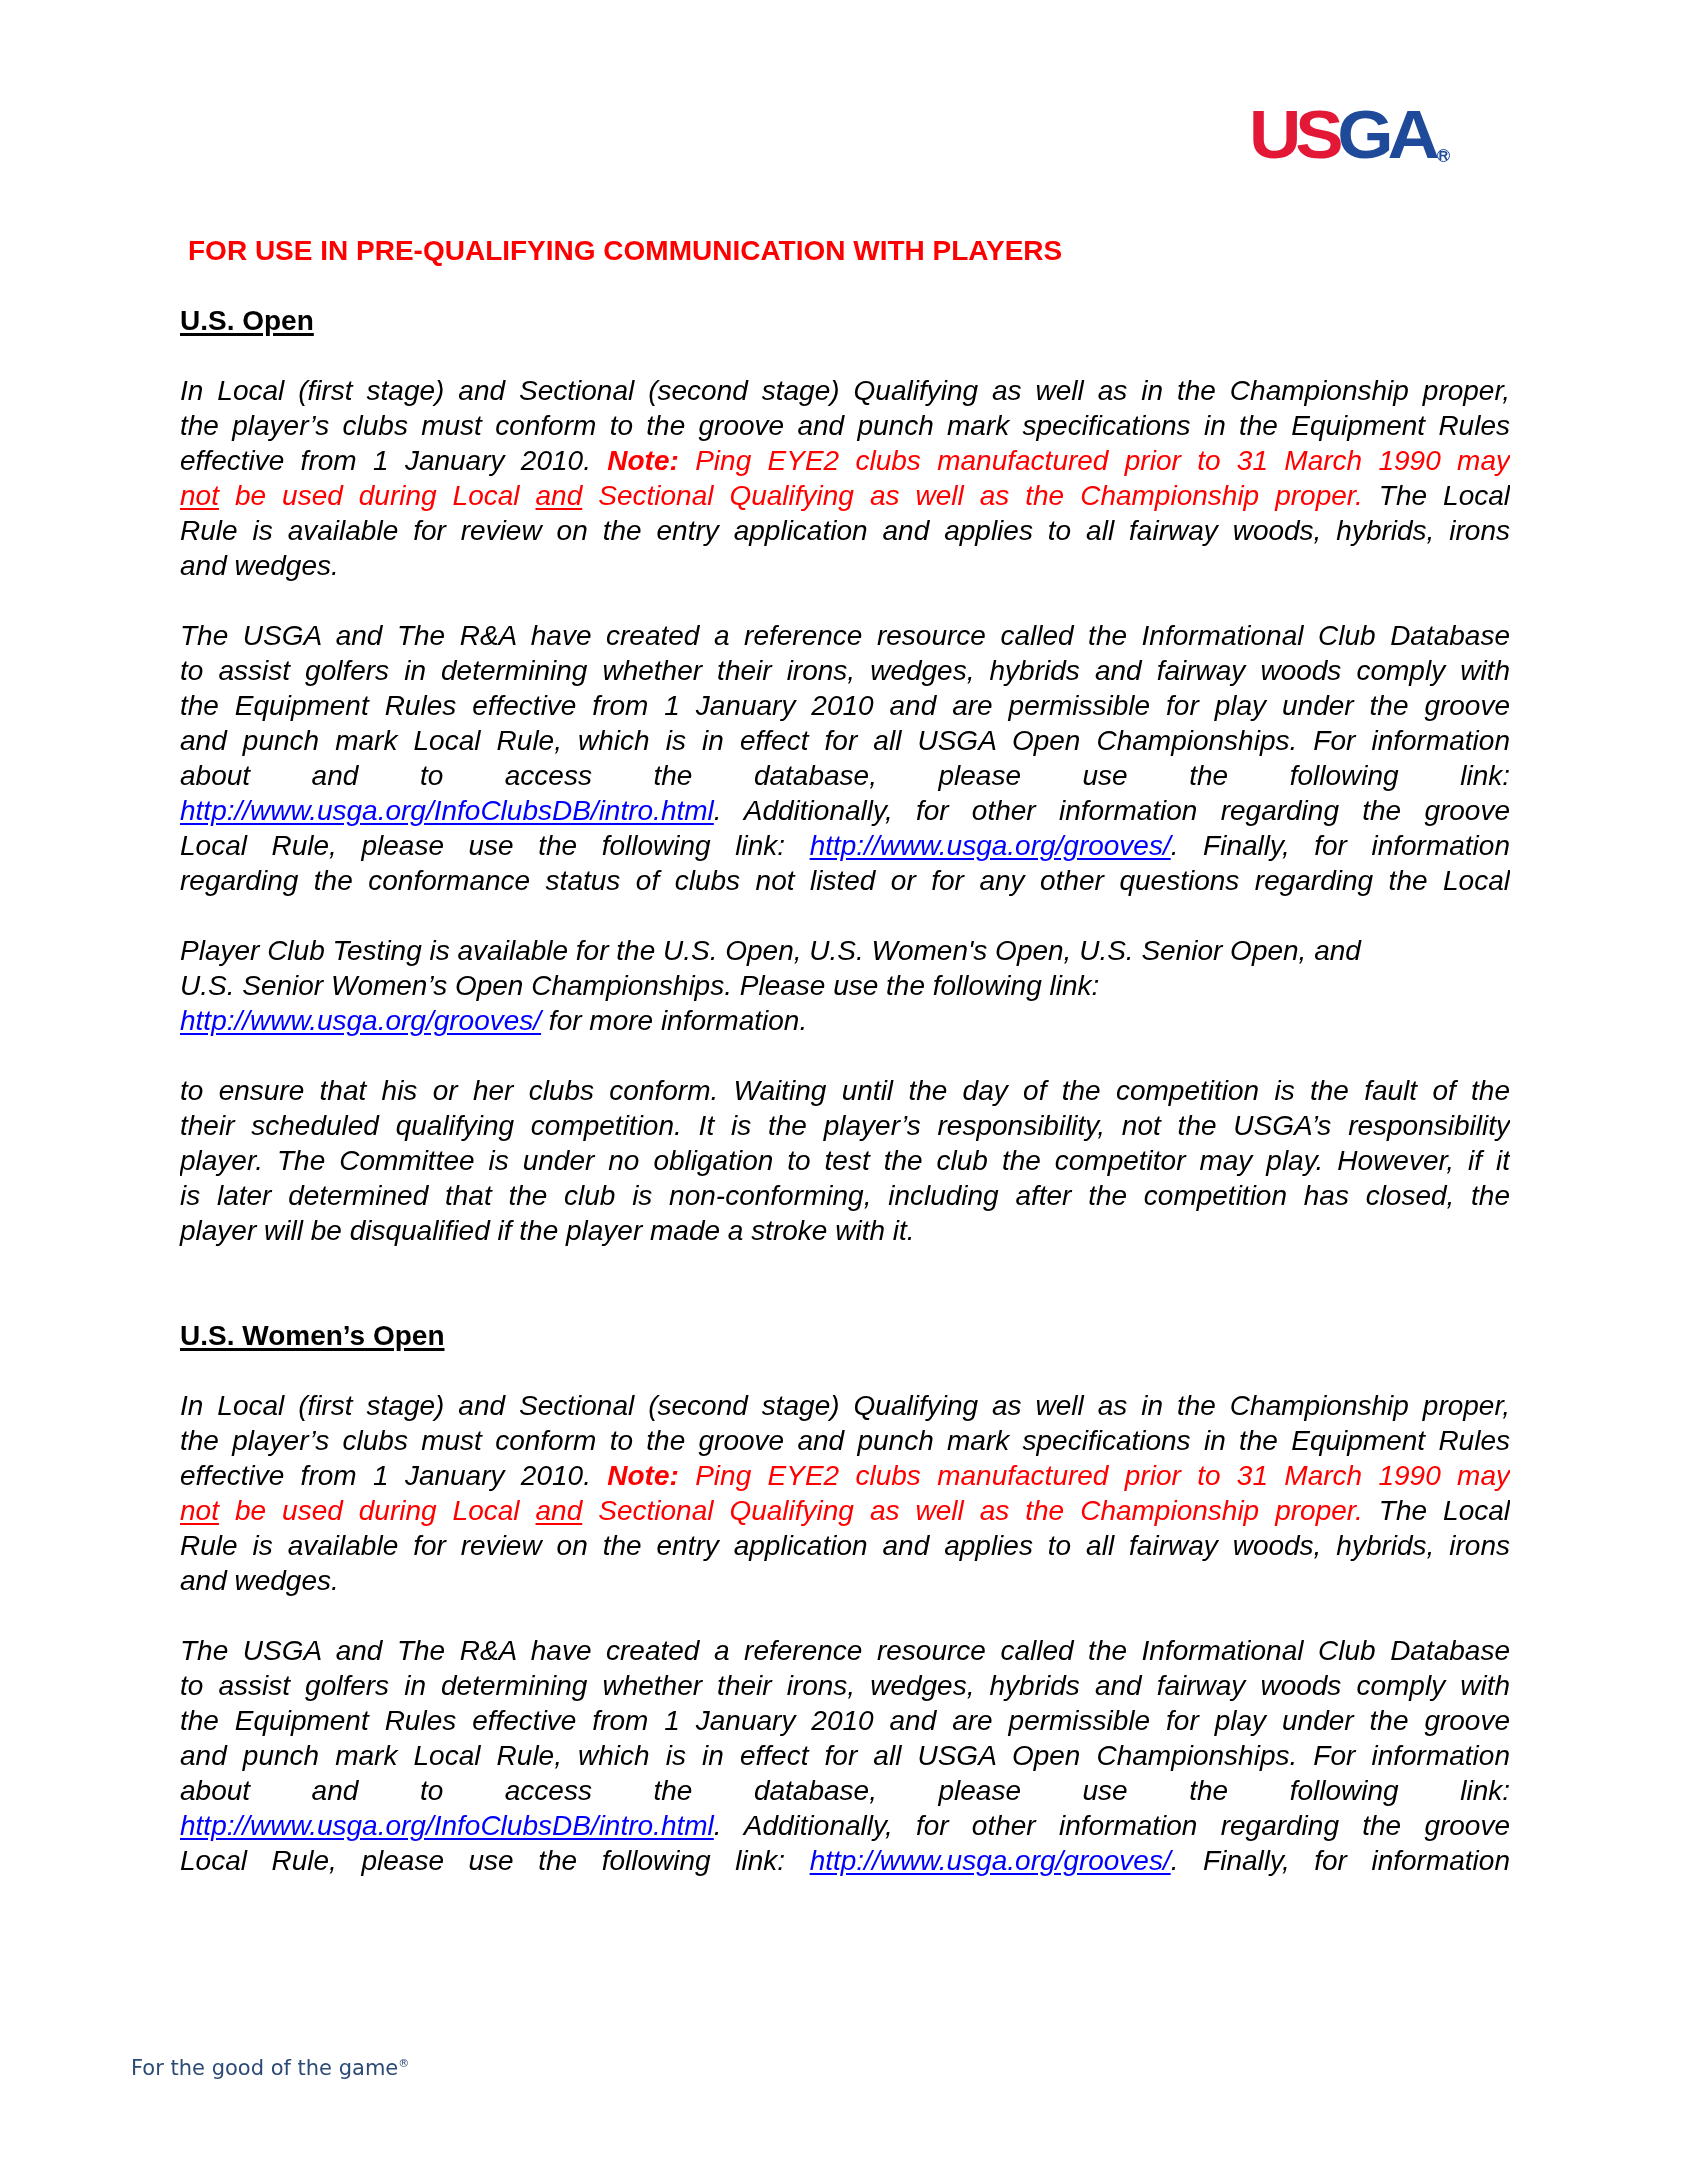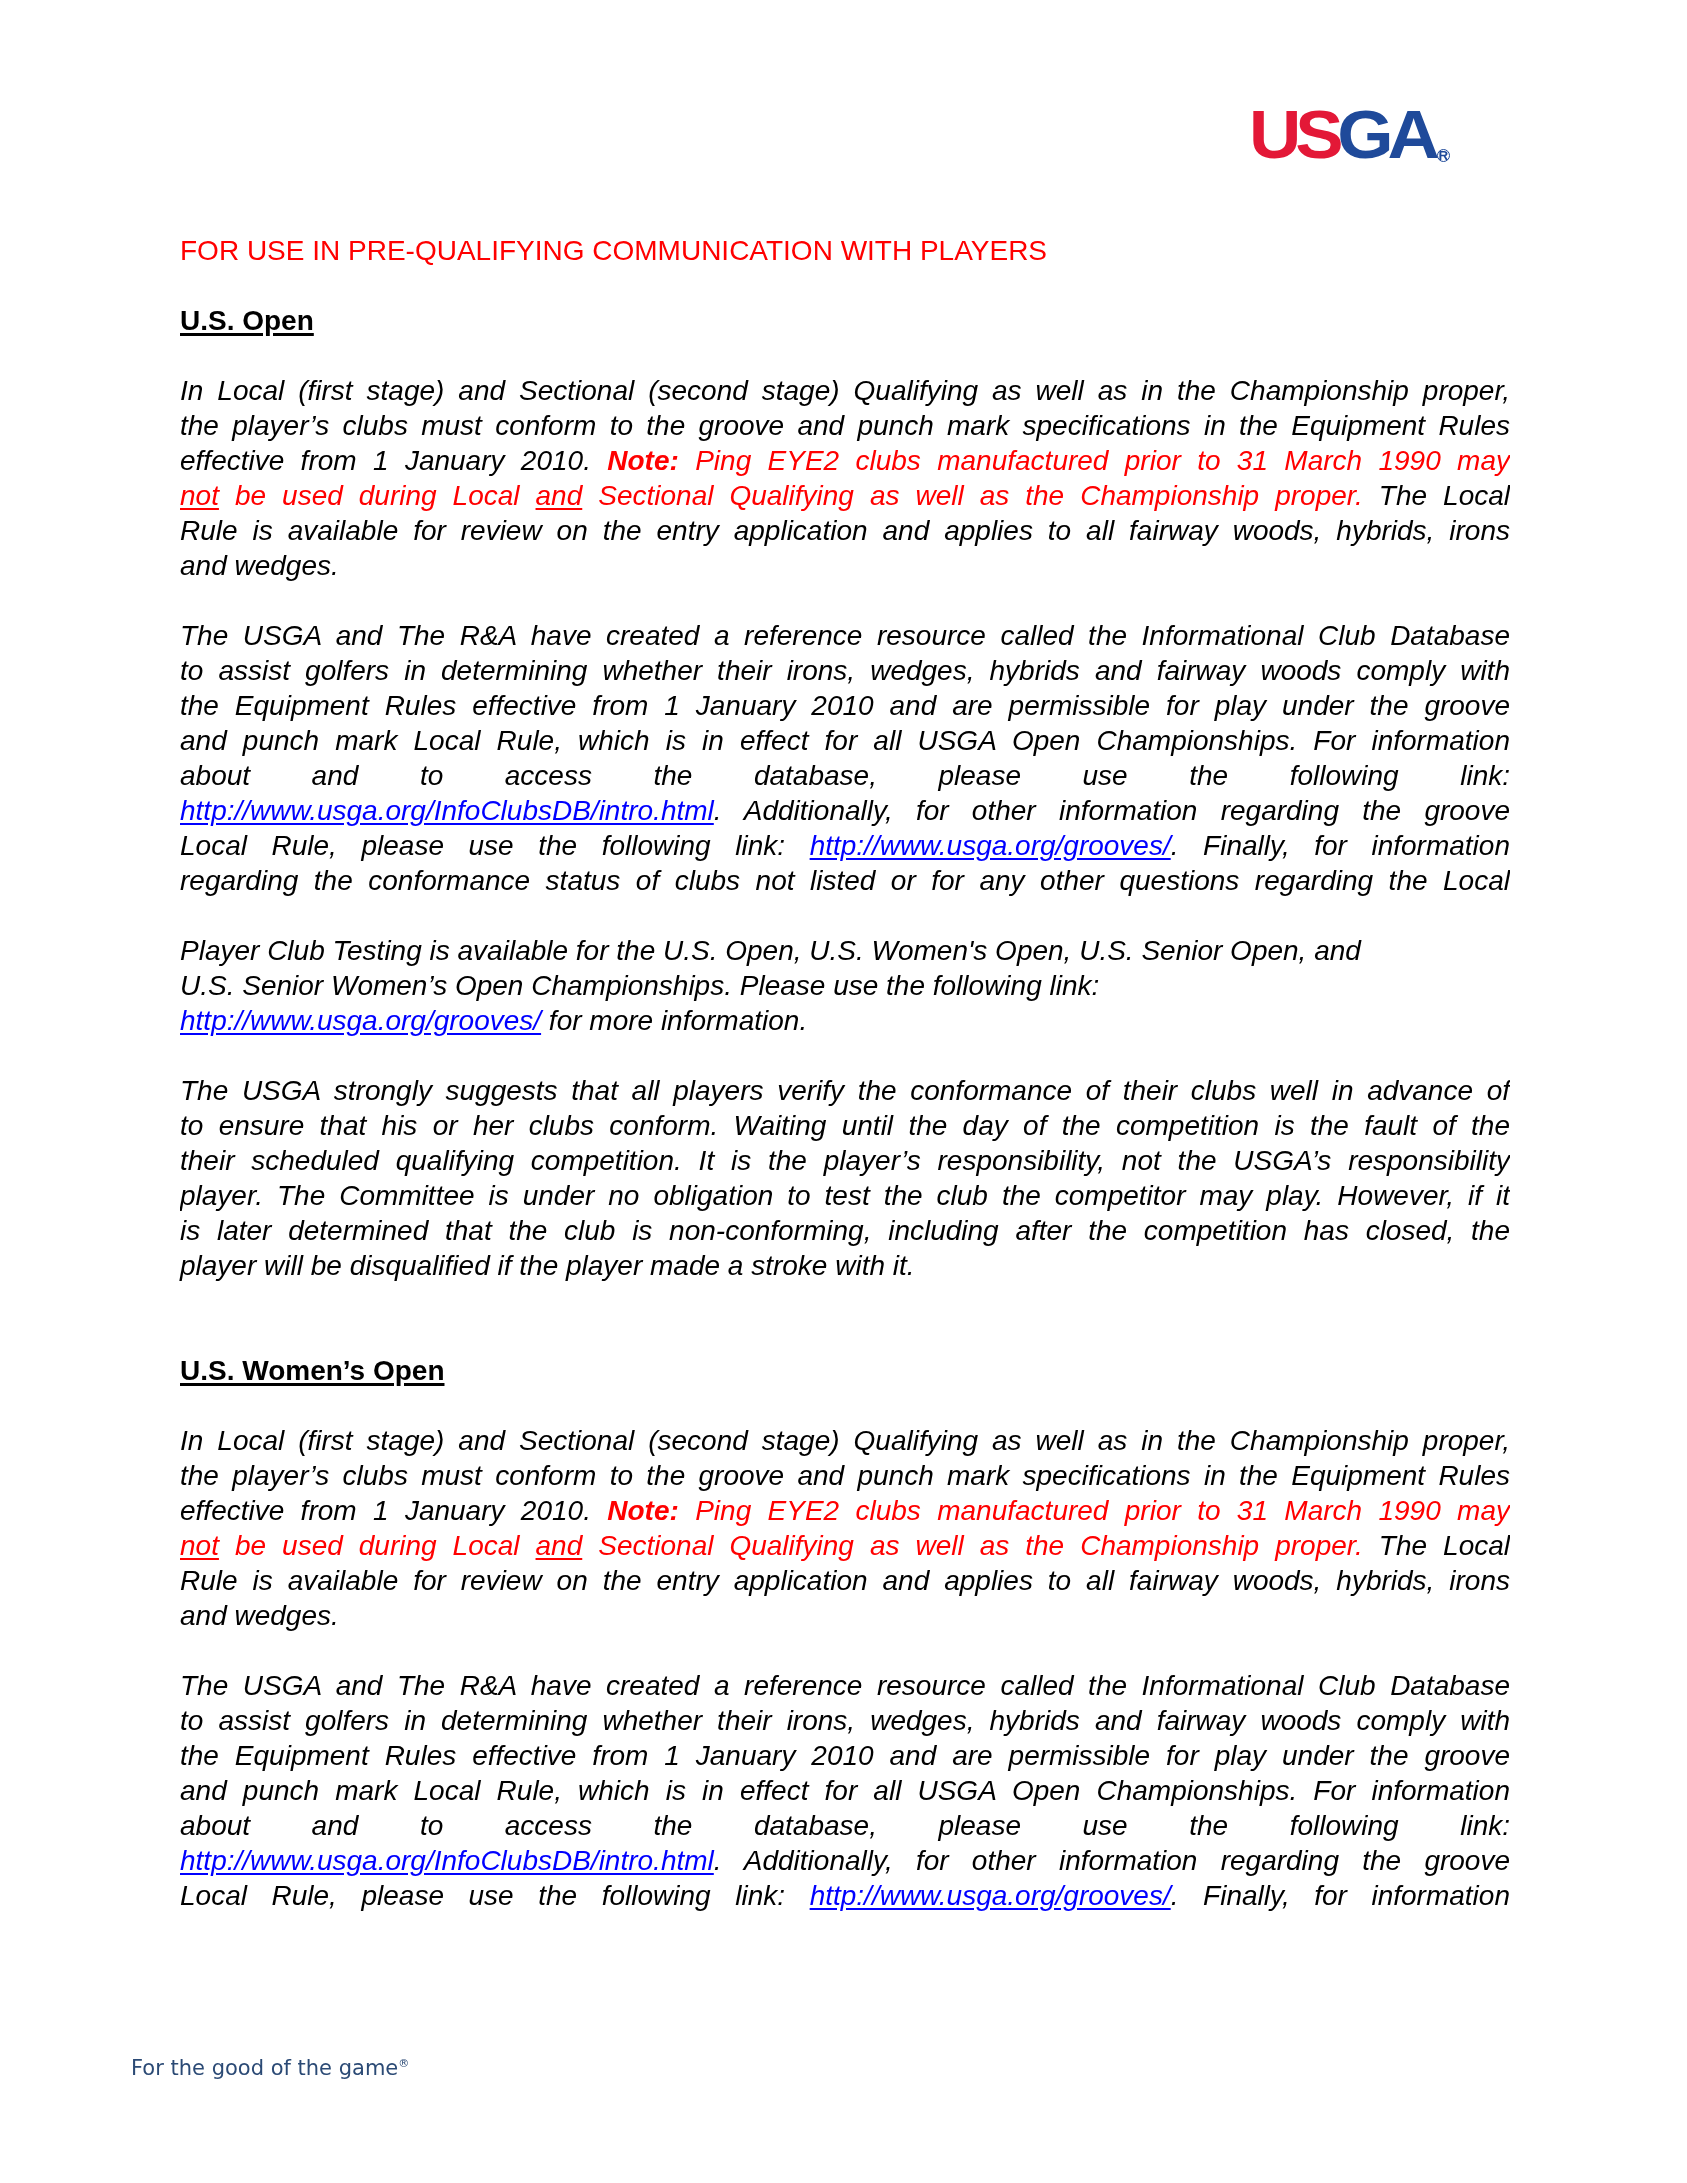--- a/index.html
+++ b/index.html
@@ -9,21 +9,21 @@
   .logo .word { font-family: "Liberation Sans", sans-serif; font-weight: bold; font-size: 69px;
                 letter-spacing: -5.9px; line-height: 59px; transform: scaleX(1.05); transform-origin: left bottom; }
   .logo .us { color: #e31837; }
   .logo .ga { color: #1f4a9a; }
   .logo .reg { color: #1f4a9a; font-size: 13.5px; font-weight: bold; margin-left: 11.8px; margin-bottom: 1.7px;
                border: 1.7px solid #1f4a9a; border-radius: 50%; width: 11.8px; height: 11.8px; line-height: 11.8px;
                text-align: center; display: inline-block; }
   .content { position: absolute; left: 180px; top: 233px; width: 1330px; }
   .line { height: 35px; line-height: 35px; font-size: 28px; white-space: nowrap; }
   .line.just { text-align: justify; text-align-last: justify; white-space: normal; overflow: hidden; }
-  .heading-main { color: #ff0000; font-weight: normal; font-size: 28px; }
+  .heading-main { color: #ff0000; font-weight: bold; font-size: 28px; margin-left: 8px; }
   .heading-sec { font-weight: bold; text-decoration: underline; text-decoration-thickness: 2.5px; text-underline-offset: 3.4px; font-size: 28px; }
   .it { font-style: italic; }
   .seg-red { color: #ff0000; }
   .seg-bold { font-weight: bold; margin-top: 20px; }
   .seg-u { text-decoration: underline; text-underline-offset: 2.5px; }
   .seg-link { color: #0000ff; text-decoration: underline; text-underline-offset: 2.5px; cursor: pointer; }
   .blank { height: 35px; }
   .footer { position: absolute; left: 131px; top: 2056px; color: #2b4a75; font-size: 21px;
             font-family: "DejaVu Sans", sans-serif; text-align: center; }
   .footer sup { font-size: 11px; }
@@ -62,21 +62,20 @@
         <div class="line just"><span class="">regarding the conformance status of clubs not listed or for any other questions regarding the Local</span></div>
       </div>
       <div class="blank"></div>
       <div class="it">
         <div class="line"><span class="">Player Club Testing is available for the U.S. Open, U.S. Women's Open, U.S. Senior Open, and</span></div>
         <div class="line"><span class="">U.S. Senior Women’s Open Championships. Please use the following link:</span></div>
         <div class="line"><a class="seg-link">http://www.usga.org/grooves/</a><span class=""> for more information.</span></div>
       </div>
       <div class="blank"></div>
       <div class="it">
-        <div class="line just"><span class="">The USGA strongly suggests that all players verify the conformance of their clubs well in advance of</span></div>
         <div class="line just"><span class="">to ensure that his or her clubs conform. Waiting until the day of the competition is the fault of the</span></div>
         <div class="line just"><span class="">their scheduled qualifying competition. It is the player’s responsibility, not the USGA’s responsibility</span></div>
         <div class="line just"><span class="">player. The Committee is under no obligation to test the club the competitor may play. However, if it</span></div>
         <div class="line just"><span class="">is later determined that the club is non-conforming, including after the competition has closed, the</span></div>
         <div class="line"><span class="">player will be disqualified if the player made a stroke with it.</span></div>
       </div>
       <div class="blank"></div>
       <div class="blank"></div>
       <div class="line"><span class="heading-sec">U.S. Women’s Open</span></div>
       <div class="blank"></div>

